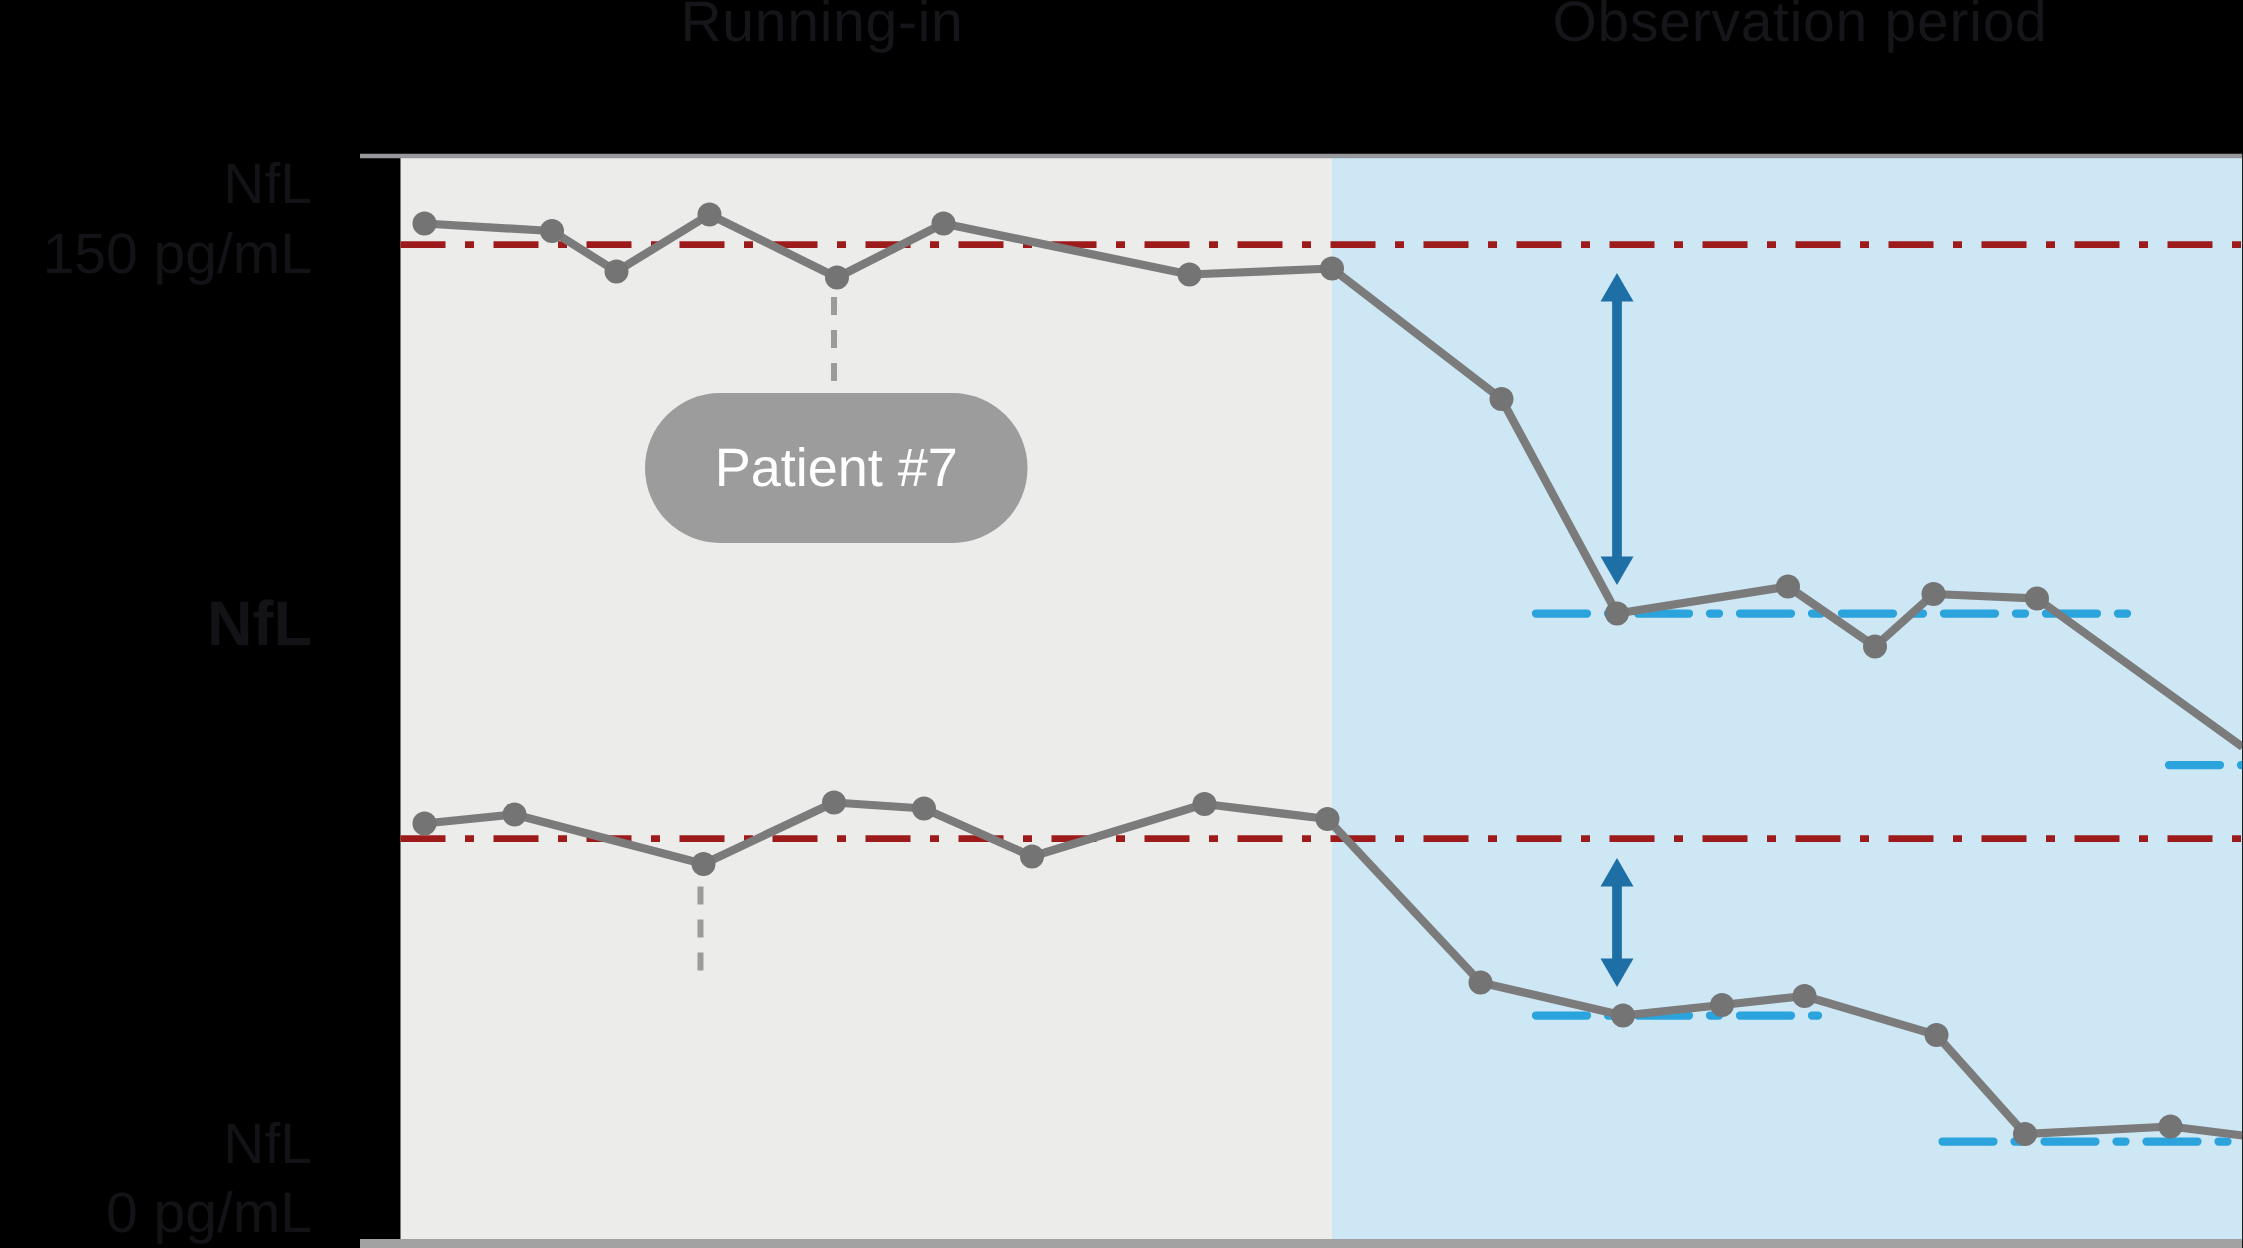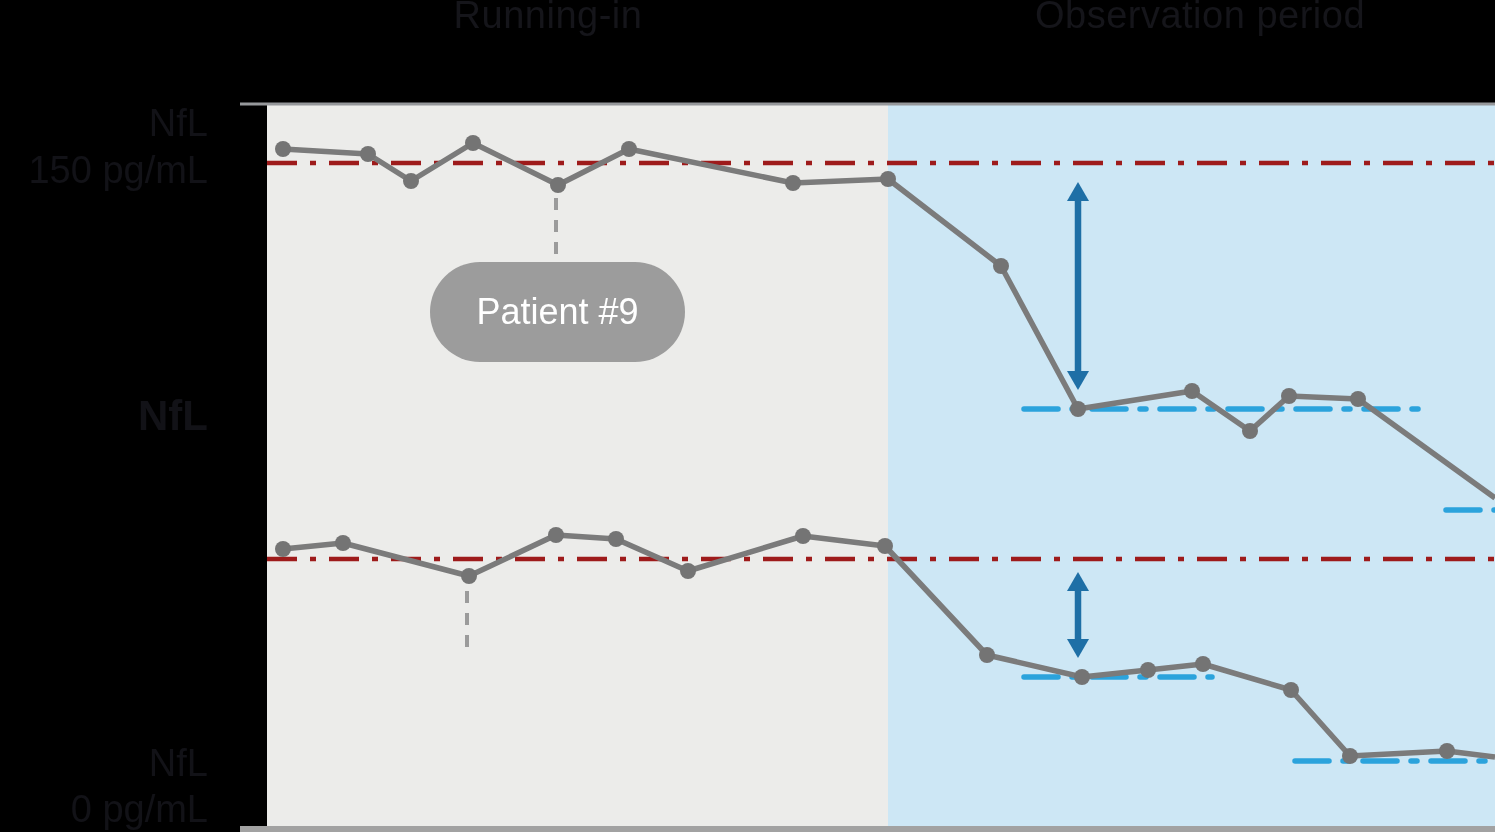--- a/index.html
+++ b/index.html
@@ -94,16 +94,16 @@
   </div>
 
   <div class="ylabel ylabel-mid">NfL</div>
 
   <div class="ylabel ylabel-bottom">
     <div>NfL</div>
     <div>0 pg/mL</div>
   </div>
 
   <div class="pill pill-p2">
-    <span>Patient #9</span>
+    <span>Patient #7</span>
   </div>
 
 </div>
 
 </body></html>

